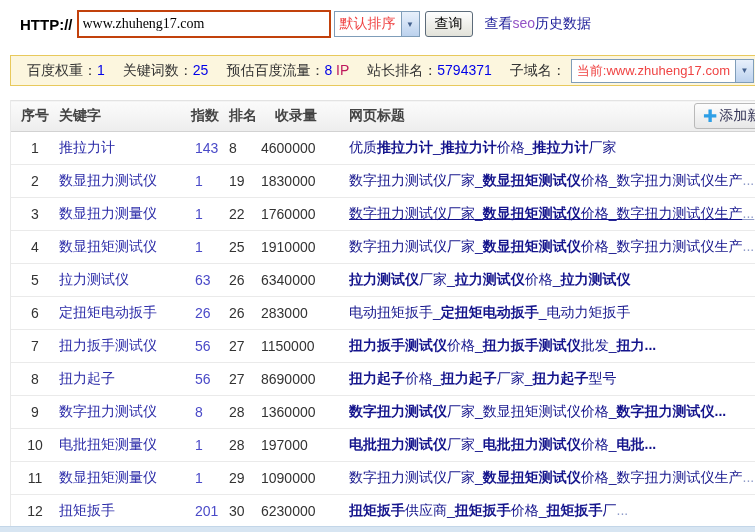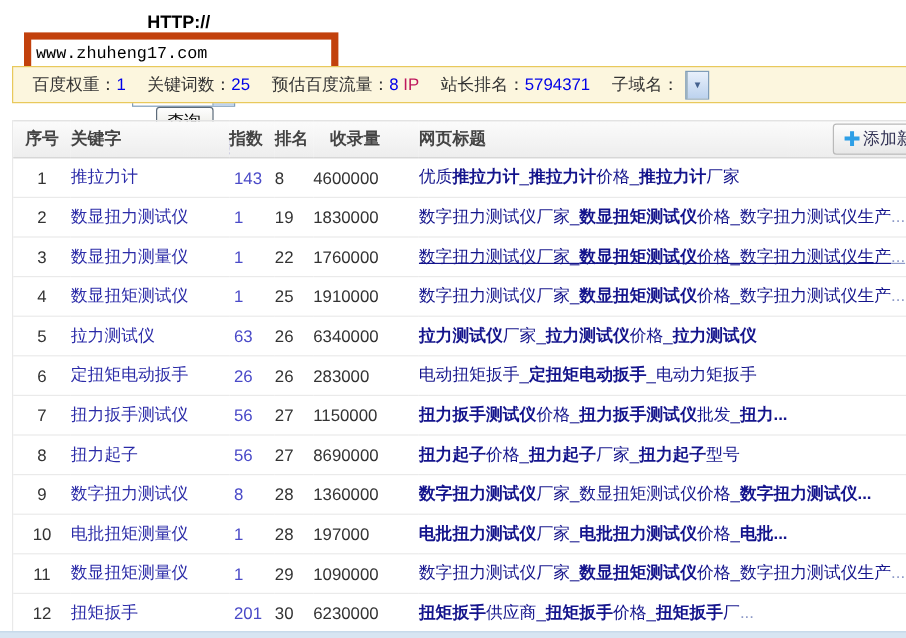--- a/index.html
+++ b/index.html
@@ -3,25 +3,25 @@
 <meta charset="utf-8">
 <style>
   html,body{margin:0;padding:0;}
   body{
     width:755px;height:532px;overflow:hidden;position:relative;
     background:#ffffff;
     font-family:"Liberation Sans","DejaVu Sans",sans-serif;
     font-size:14px;color:#222;
   }
   
-  .top-bar{position:absolute;top:10px;left:20px;display:flex;align-items:center;flex-direction:column;}
+  .top-bar{position:absolute;top:10px;left:20px;display:flex;align-items:center;}
   .proto{font-weight:bold;font-size:15px;color:#000;letter-spacing:0px;margin-right:4px;}
   .url-input{
-    width:242px;height:24px;border:6px solid #c2410c;background:#fff;
-    font-family:Liberation Mono, monospace;
+    width:242px;height:24px;border:2px solid #c2410c;background:#fff;
+    font-family:Liberation Serif, serif;
     font-size:14px;color:#000;padding:0 4px;outline:none;
   }
   .xp-select{
     display:inline-flex;align-items:center;height:24px;background:#fff;
     border:1px solid #7f9db9;margin-left:3px;cursor:default;
   }
   .xp-select .sel-text{padding:0 5px;white-space:nowrap;color:#ef4444;}
   .xp-select .sel-arrow{
     width:17px;height:100%;display:flex;align-items:center;justify-content:center;
     background:linear-gradient(#e8f0fb,#bcd2ee);border-left:1px solid #7f9db9;
@@ -100,20 +100,21 @@
     <span class="sel-arrow">▼</span>
   </span>
   <button class="query-btn">查询</button>
   <a class="history-link"><span>查看</span><span class="seo">seo</span><span>历史数据</span></a>
 </div>
 
 <div class="stats-bar">
   <span id="stats-items"><span class="stat-item"><span class="lab">百度权重：</span><span class="val">1</span></span><span class="stat-item"><span class="lab">关键词数：</span><span class="val">25</span></span><span class="stat-item"><span class="lab">预估百度流量：</span><span class="val">8</span><span class="suf"> IP</span></span><span class="stat-item"><span class="lab">站长排名：</span><span class="val">5794371</span></span></span>
   <span class="sub-label">子域名：</span>
   <span class="xp-select sub-select">
+    <span class="sel-text">当前:www.zhuheng17.com</span>
     <span class="sel-arrow">▼</span>
   </span>
 </div>
 
 <div class="table-wrap">
   <table>
     <colgroup>
       <col class="c-no">
         <col class="c-kw">
         <col class="c-idx">

